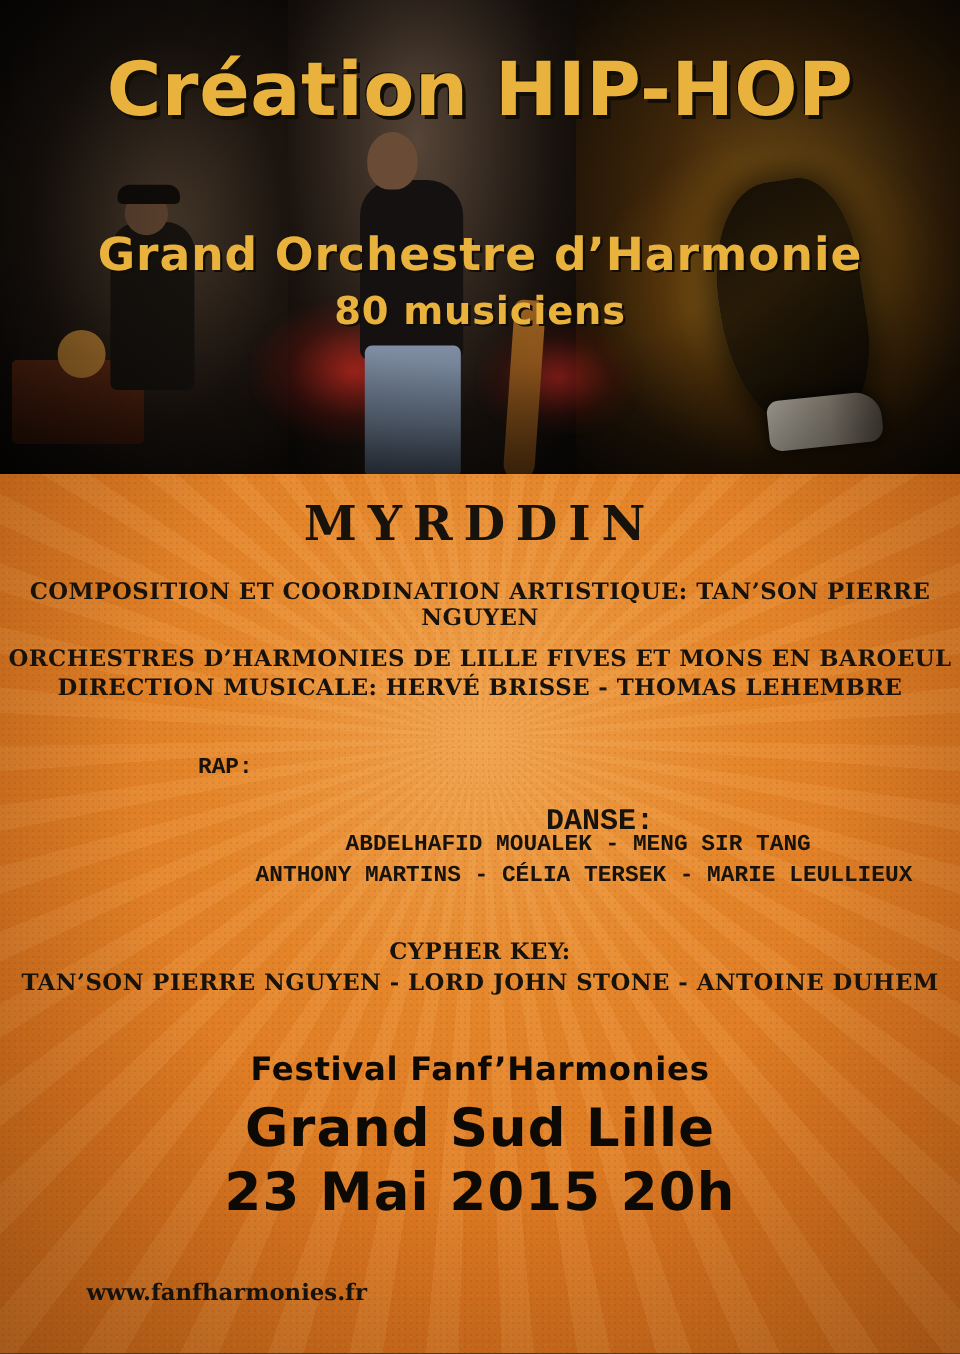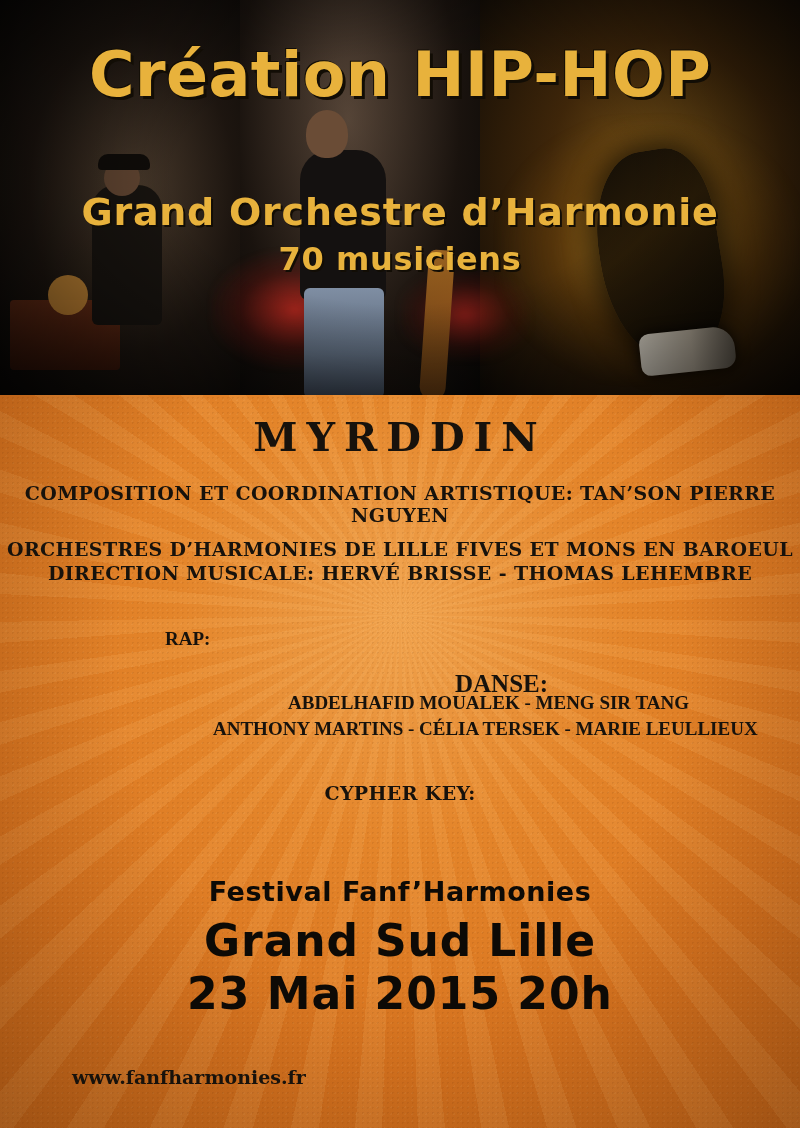--- a/index.html
+++ b/index.html
@@ -240,21 +240,21 @@
   }
   .serifline {
     font-family: "DejaVu Serif", serif;
     font-weight: bold;
     color: #17120c;
   }
   .credit1 { top: 482px; font-size: 19px; }
   .credit2 { top: 538px; font-size: 19px; }
   .credit3 { top: 562px; font-size: 19px; }
 
-  .blk { position: absolute; color: #17120c; font-family: Liberation Serif, serif; font-weight: bold; text-align: right; }
+  .blk { position: absolute; color: #17120c; font-family: Liberation Mono, monospace; font-weight: bold; text-align: right; }
   .rap-label   { left: 165px; top: 628px; font-size: 19px; }
   .rap-names   { left: 95px;  top: 652px; font-size: 19px; }
   .danse-label { left: 455px; top: 670px; font-size: 25px; }
   .danse-l1    { left: 288px; top: 692px; font-size: 19px; }
   .danse-l2    { left: 213px; top: 718px; font-size: 19px; }
   .cypher-label{ top: 782px; font-size: 19px; }
   .cypher-names{ top: 808px; font-size: 19px; }
 
   .festival {
     top: 876px;
@@ -320,35 +320,36 @@
     <div class="photo-vignette"></div>
   </div>
 
   <div class="orange-body">
     <div class="grain"></div>
     <div class="edge-shade"></div>
   </div>
 
   <div class="t title-main">Création HIP-HOP</div>
   <div class="t title-sub">Grand Orchestre d’Harmonie</div>
-  <div class="t title-sub2">70 musiciens</div>
+  <div class="t title-sub2">80 musiciens</div>
 
   <div class="t myrddin">MYRDDIN</div>
 
   <div class="t serifline credit1">COMPOSITION ET COORDINATION ARTISTIQUE: TAN’SON PIERRE NGUYEN</div>
   <div class="t serifline credit2">ORCHESTRES D’HARMONIES DE LILLE FIVES ET MONS EN BAROEUL</div>
   <div class="t serifline credit3">DIRECTION MUSICALE: HERVÉ BRISSE - THOMAS LEHEMBRE</div>
 
   <div class="blk rap-label">RAP:</div>
 
   <div class="blk danse-label">DANSE:</div>
   <div class="blk danse-l1">ABDELHAFID MOUALEK - MENG SIR TANG</div>
   <div class="blk danse-l2">ANTHONY MARTINS - CÉLIA TERSEK - MARIE LEULLIEUX</div>
 
   <div class="t serifline cypher-label">CYPHER KEY:</div>
+  <div class="t serifline cypher-names">TAN’SON PIERRE NGUYEN - LORD JOHN STONE - ANTOINE DUHEM</div>
 
   <div class="t festival">Festival Fanf’Harmonies</div>
   <div class="t venue">Grand Sud Lille</div>
   <div class="t date">23 Mai 2015  20h</div>
 
   <div class="url url-left">www.fanfharmonies.fr</div>
 
 </div>
 
 </body></html>

